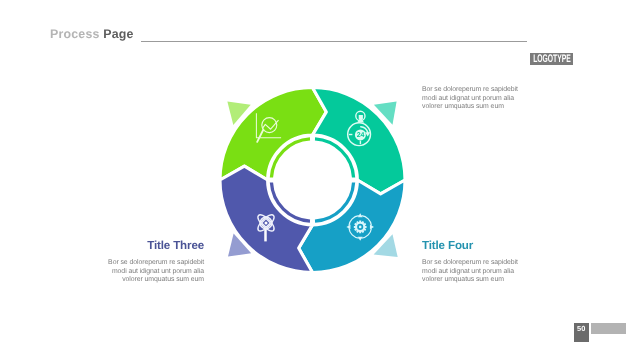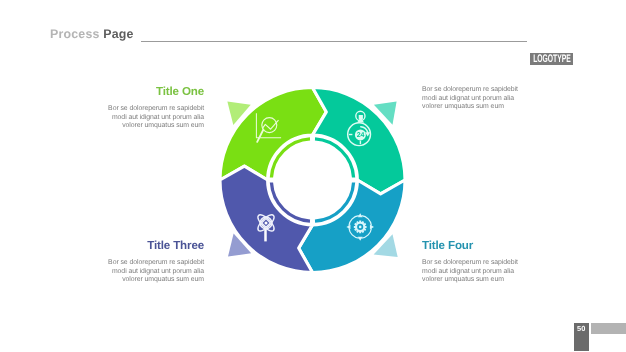--- a/index.html
+++ b/index.html
@@ -12,21 +12,21 @@
   .hdr{position:absolute;left:50px;top:25px;height:18px;}
   .hdr-title{font-size:12.4px;font-weight:bold;letter-spacing:.2px;white-space:nowrap;line-height:16px;}
   .hdr-light{color:#b5b5b5;text-align:right;}
   .hdr-dark{color:#5e5e5e;text-decoration-thickness:1.4px;text-underline-offset:3.2px;text-decoration-skip-ink:auto;}
   .hdr-rule{position:absolute;left:141px;top:40.5px;width:386px;height:1px;background:#9b9b9b;}
   .logo{position:absolute;left:530px;top:30px;width:43px;height:12px;background:#7b7b7b;margin-top:23px;}
   .logo span{position:absolute;left:50%;top:50%;color:#fff;font-size:11px;line-height:11px;
         font-weight:bold;white-space:nowrap;transform:translate(-50%,-50%) scaleX(.615);}
 
   
-  .pg-box{position:absolute;left:574px;top:323px;width:14.5px;height:28px;background:#6b6b6b;
+  .pg-box{position:absolute;left:574px;top:323px;width:14.5px;height:19px;background:#6b6b6b;
           color:#fff;font-size:7.4px;line-height:11.2px;text-align:center;font-weight:bold;letter-spacing:.2px;}
   .pg-bar{position:absolute;left:590.8px;top:323px;width:36px;height:11.2px;background:#b3b3b3;}
 
   
   .tb{position:absolute;width:132px;}
   .tb .ttl{font-size:11.6px;font-weight:bold;line-height:12px;margin:0 0 7px 0;letter-spacing:-.15px;}
   .tb .body{font-size:6.9px;line-height:8.6px;color:#7d7d7d;margin:0;letter-spacing:-.07px;}
   .tb .body span{display:block;white-space:nowrap;}
   .tb-left{text-align:right;}
   .tb-right{text-align:left;}
@@ -48,28 +48,20 @@
     <span class="hdr-title"><span class="hdr-light">Process </span><span class="hdr-dark">Page</span></span>
   </div>
   <div class="hdr-rule"></div>
   <div class="logo">
       <span>LOGOTYPE</span>
     </div>
 
   <div class="pg-box"><span>50</span></div>
   <div class="pg-bar"></div>
 
-  <div class="tb tb-left" id="tb1">
-    <p class="ttl" style="color: rgb(123, 194, 66);">Title One</p>
-    <p class="body">
-        <span>Bor se doloreperum re sapidebit</span>
-        <span>modi aut idignat unt porum alia</span>
-        <span>volorer umquatus sum eum</span>
-      </p>
-  </div>
   <div class="tb tb-right" id="tb2">
     <p class="body">
         <span>Bor se doloreperum re sapidebit</span>
         <span>modi aut idignat unt porum alia</span>
         <span>volorer umquatus sum eum</span>
       </p>
   </div>
   <div class="tb tb-right" id="tb4">
     <p class="ttl" style="color: rgb(37, 147, 175);">Title Four</p>
     <p class="body">

